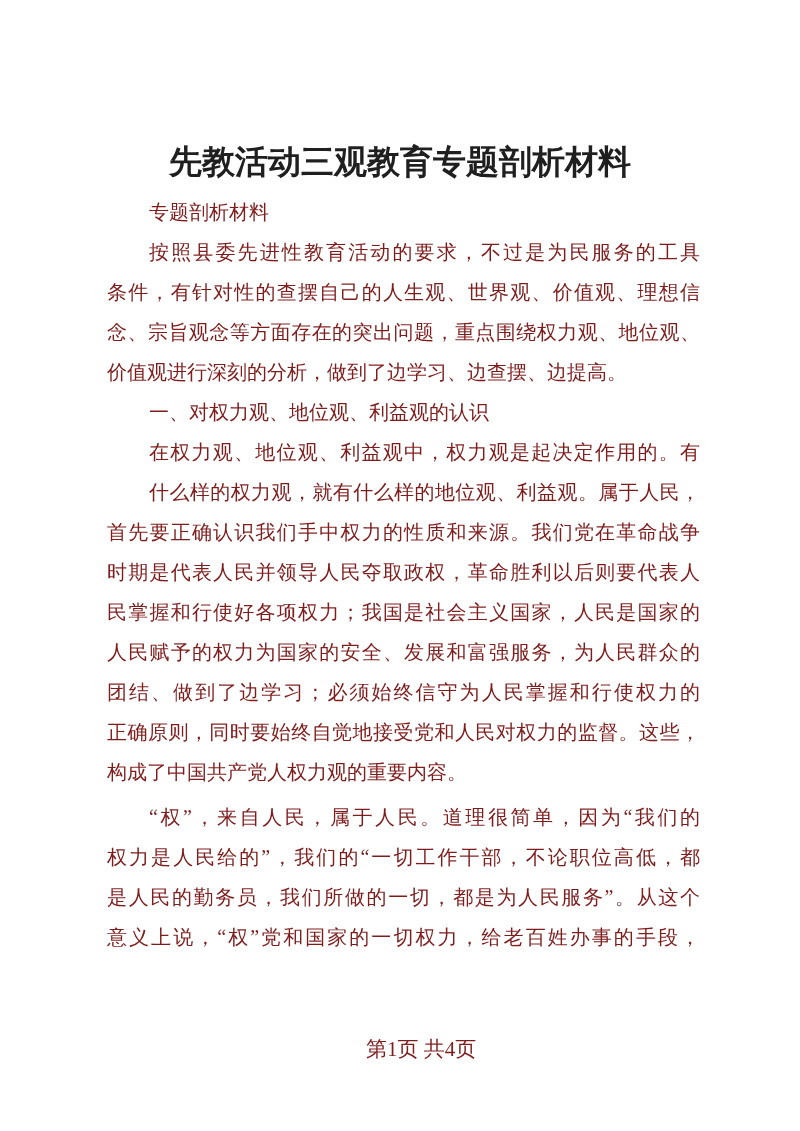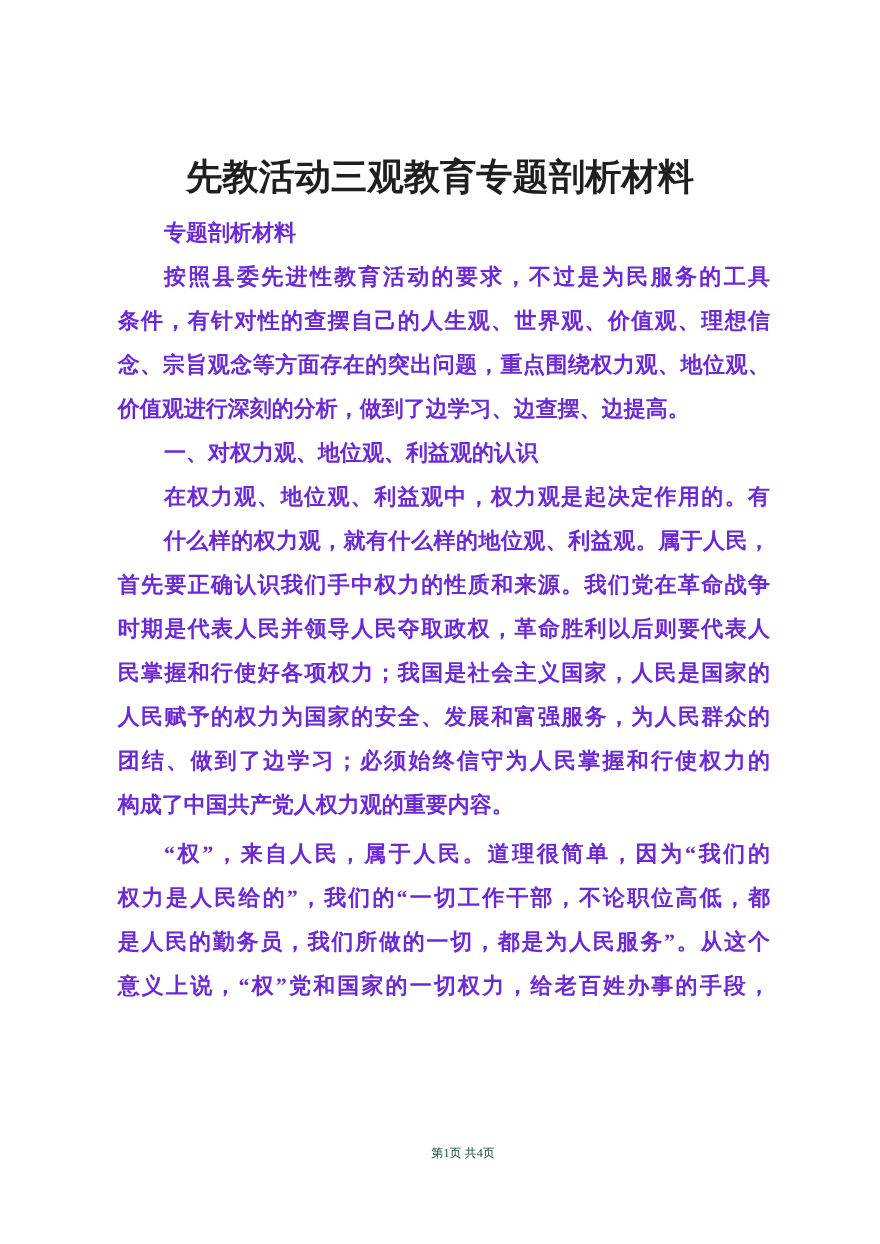--- a/index.html
+++ b/index.html
@@ -19,22 +19,21 @@
     padding-top: 140px;
     text-align: center;
     font-size: 33px;
     font-weight: bold;
     color: #1f1f1f;
     line-height: 44px;
     letter-spacing: 0px;
   }
   .content {
     margin: 8px 100px 0 107px; 
-    color: #6d28d9;
-    font-weight: bold;
+    color: #7f1d1d;
   }
   .line {
     height: 40px;
     line-height: 40px;
     font-size: 20px;
     text-align: justify;
     text-align-last: left;
     white-space: nowrap;
   }
   .line.justify {
@@ -47,22 +46,22 @@
   .line.gap {
     margin-top: 5px;
   }
   .footer {
     position: absolute;
     top: 1038px;
     left: 0;
     right: 0;
     text-align: center;
     padding-left: 42px;
-    font-size: 11px;
-    color: #14532d;
+    font-size: 21px;
+    color: #7f1d1d;
     line-height: 22px;
   }
 </style>
 </head>
 <body>
 
 <div class="page">
 
   <div class="doc-title">先教活动三观教育专题剖析材料</div>
 
@@ -73,20 +72,21 @@
     <div class="line justify">念、宗旨观念等方面存在的突出问题，重点围绕权力观、地位观、</div>
     <div class="line">价值观进行深刻的分析，做到了边学习、边查摆、边提高。</div>
     <div class="line indent">一、对权力观、地位观、利益观的认识</div>
     <div class="line indent justify">在权力观、地位观、利益观中，权力观是起决定作用的。有</div>
     <div class="line indent justify">什么样的权力观，就有什么样的地位观、利益观。属于人民，</div>
     <div class="line justify">首先要正确认识我们手中权力的性质和来源。我们党在革命战争</div>
     <div class="line justify">时期是代表人民并领导人民夺取政权，革命胜利以后则要代表人</div>
     <div class="line justify">民掌握和行使好各项权力；我国是社会主义国家，人民是国家的</div>
     <div class="line justify">人民赋予的权力为国家的安全、发展和富强服务，为人民群众的</div>
     <div class="line justify">团结、做到了边学习；必须始终信守为人民掌握和行使权力的</div>
+    <div class="line justify">正确原则，同时要始终自觉地接受党和人民对权力的监督。这些，</div>
     <div class="line">构成了中国共产党人权力观的重要内容。</div>
     <div class="line indent justify gap">“权”，来自人民，属于人民。道理很简单，因为“我们的</div>
     <div class="line justify">权力是人民给的”，我们的“一切工作干部，不论职位高低，都</div>
     <div class="line justify">是人民的勤务员，我们所做的一切，都是为人民服务”。从这个</div>
     <div class="line justify">意义上说，“权”党和国家的一切权力，给老百姓办事的手段，</div>
   </div>
 
   <div class="footer">第1页 共4页</div>
 
 </div>

